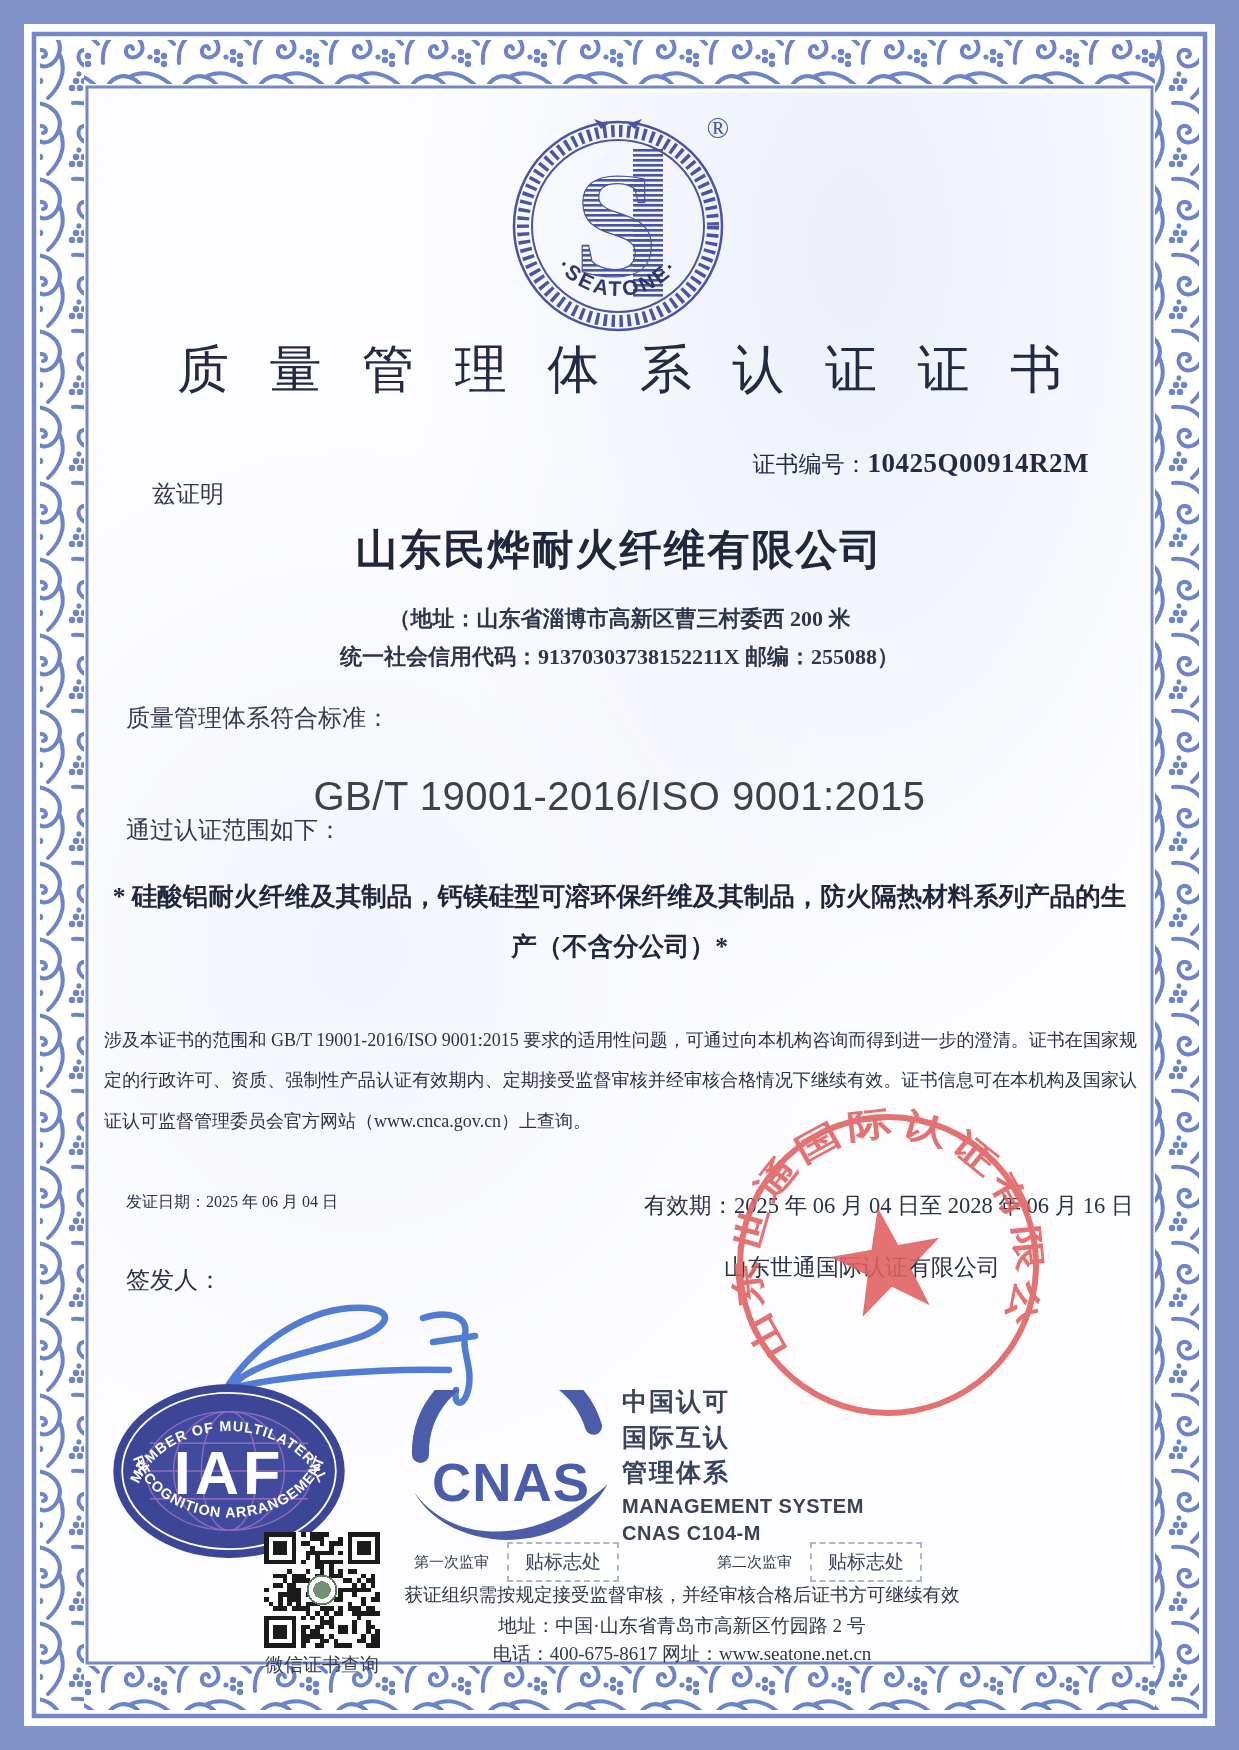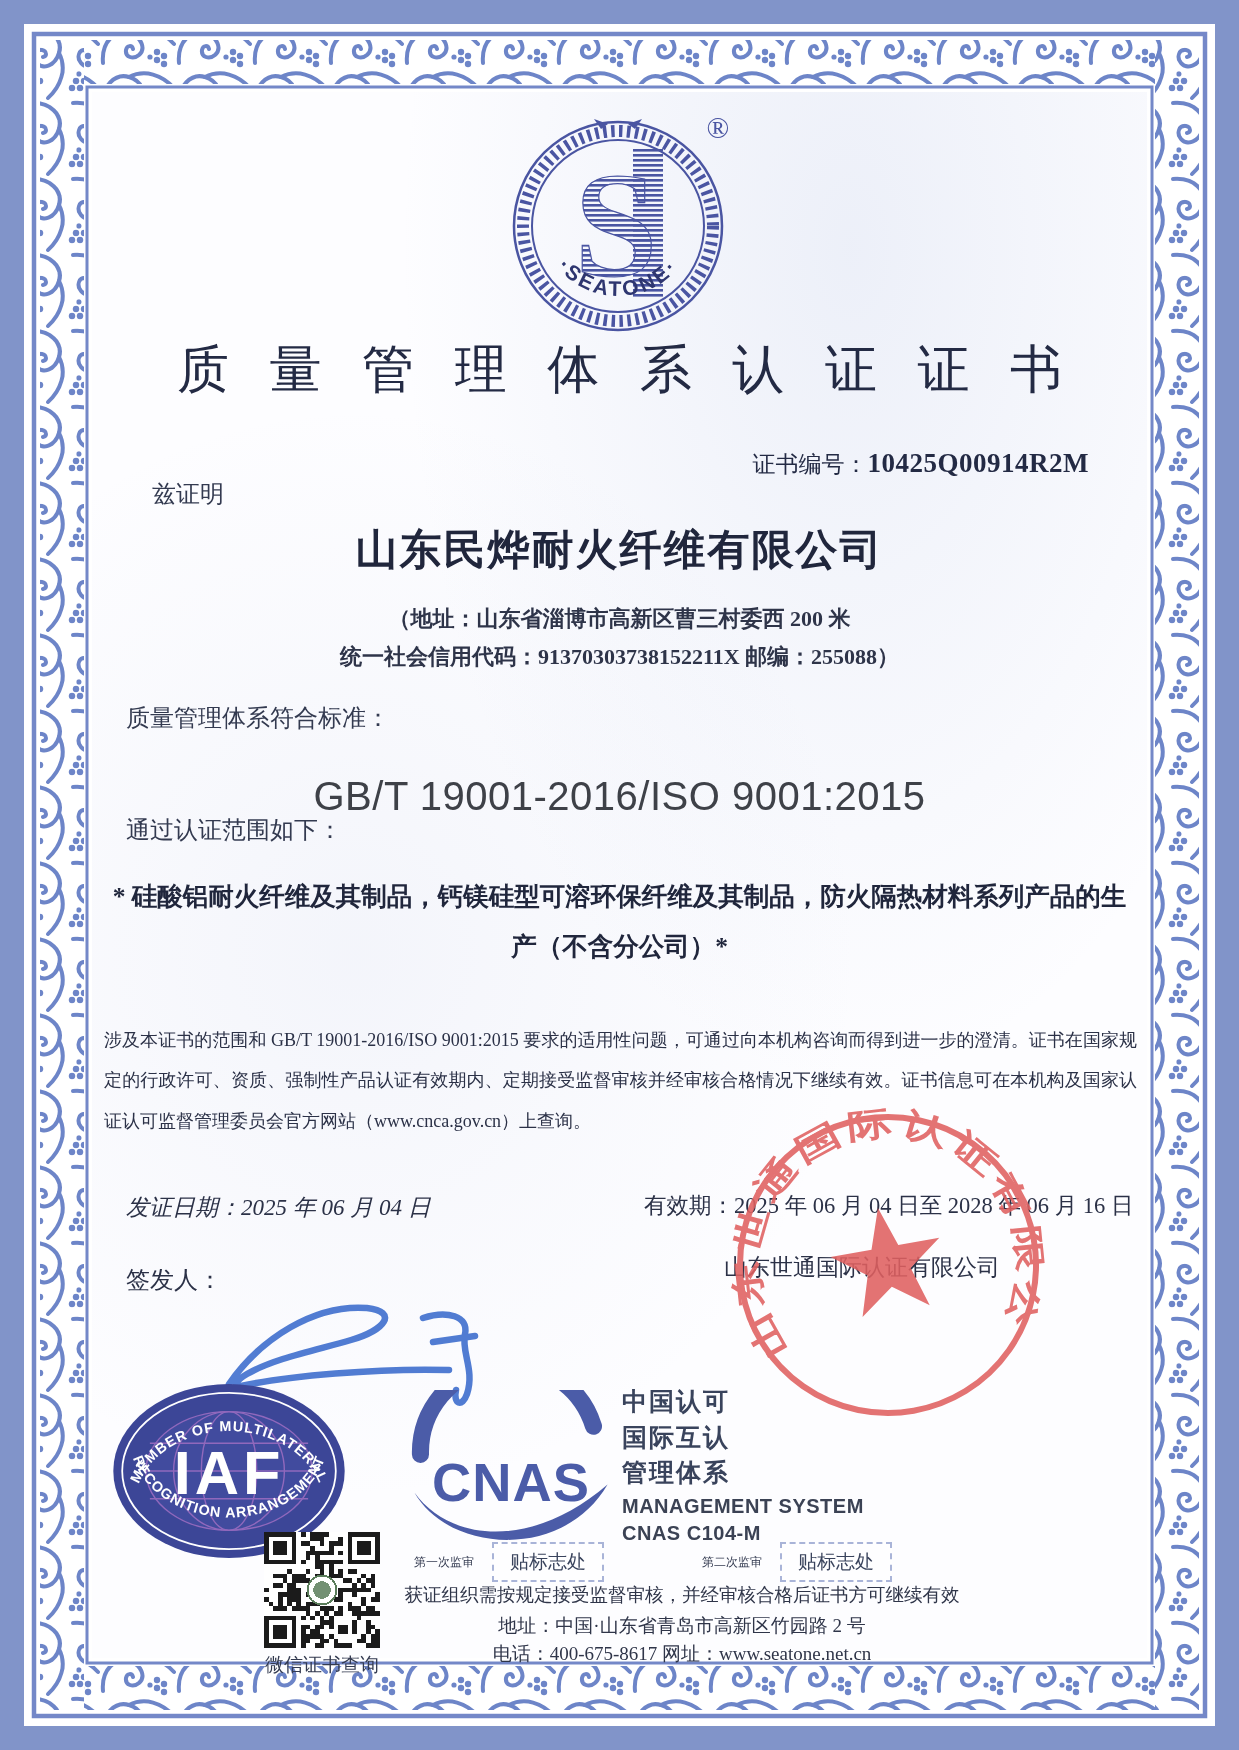--- a/index.html
+++ b/index.html
@@ -35,35 +35,35 @@
   .company{left:0;right:0;top:430px;text-align:center;font-size:42px;font-weight:bold;color:#20263c;letter-spacing:2px;}
   .addr1{left:0;right:0;top:512px;text-align:center;font-size:22px;font-weight:600;color:#2e3449;}
   .addr2{left:0;right:0;top:550px;text-align:center;font-size:22px;font-weight:600;color:#2e3449;}
   .stdlabel{left:34px;top:610px;font-size:24px;color:#333a50;}
   .standard{left:0;right:0;top:655px;text-align:center;
     font-family:"Liberation Sans",sans-serif;font-size:40px;color:#3e4148;letter-spacing:.5px;margin-top:27px;}
   .scopelabel{left:34px;top:722px;font-size:24px;color:#333a50;}
   .scope{left:15px;right:15px;top:780px;text-align:center;font-size:25.5px;font-weight:bold;
     color:#20263c;line-height:1.95;}
   .legal{left:12px;right:10px;top:928px;font-size:18px;line-height:2.24;text-align:justify;color:#2b3147;}
-  .dateline-issue{left:34px;top:1100px;font-size:23px;color:#2b3147;white-space:nowrap;font-style:italic;}
+  .dateline-issue{left:34px;top:1100px;font-size:16px;color:#2b3147;white-space:nowrap;}
   .dateline-valid{left:552px;top:1098px;font-size:22.5px;color:#2b3147;white-space:nowrap;}
   .signer{left:34px;top:1172px;font-size:24px;color:#2b3147;}
   .issuer{left:570px;top:1160px;width:400px;text-align:center;font-size:23px;color:#2b3147;}
   .signature{left:125px;top:1188px;width:320px;height:140px;}
   .stamp{left:636px;top:1013px;width:320px;height:320px;z-index:5;}
   .iaf{left:18px;top:1290px;width:238px;height:178px;}
   .cnas-logo{left:318px;top:1298px;width:202px;height:166px;}
   .cnas-text{left:530px;top:1292px;width:440px;}
   .cnas-text .cn{font-size:25px;font-weight:600;color:#39435c;line-height:1.42;letter-spacing:2px;}
   .cnas-text .en{font-family:"Liberation Sans",sans-serif;font-size:20px;font-weight:bold;color:#3b4254;margin-top:4px;letter-spacing:.5px;}
   .qr{left:172px;top:1440px;width:116px;height:116px;}
   .qr-caption{left:150px;top:1560px;width:160px;text-align:center;font-size:19px;color:#333a50;}
   .audit-row{left:322px;top:1450px;display:flex;align-items:center;gap:18px;white-space:nowrap;}
-  .audit-label{font-size:12px;color:#333a50;text-align:right;}
+  .audit-label{font-size:15px;color:#333a50;text-align:right;}
   .sticker-box{border:2px dashed #a9b4d8;padding:5px 16px;font-size:19px;color:#39435c;background:rgba(255,255,255,.5);}
   .audit-gap{width:62px;}
   .foot-note{left:300px;top:1490px;width:580px;text-align:center;font-size:18.5px;color:#2f3549;}
   .foot-addr{left:300px;top:1521px;width:580px;text-align:center;font-size:19px;color:#2f3549;}
   .foot-phone{left:300px;top:1549px;width:580px;text-align:center;font-size:19px;color:#2f3549;}
   .foot-phone span{margin:0 0;}
 </style>
 </head>
 <body>
 

